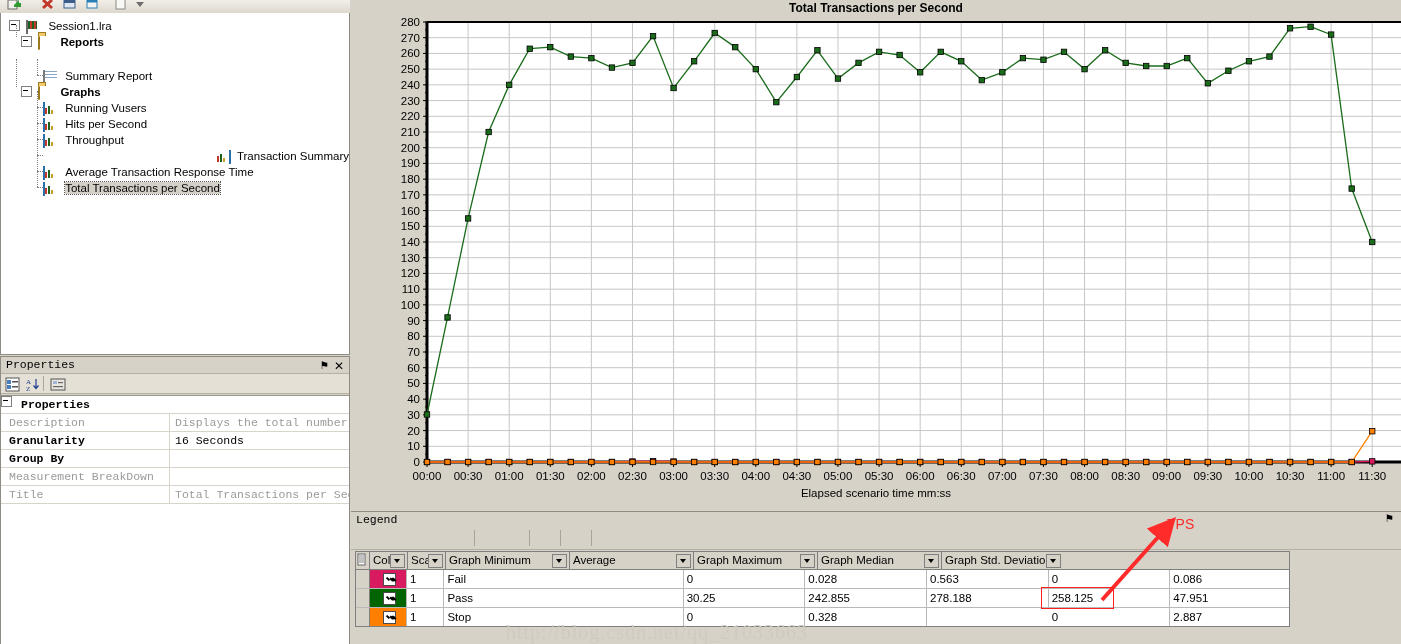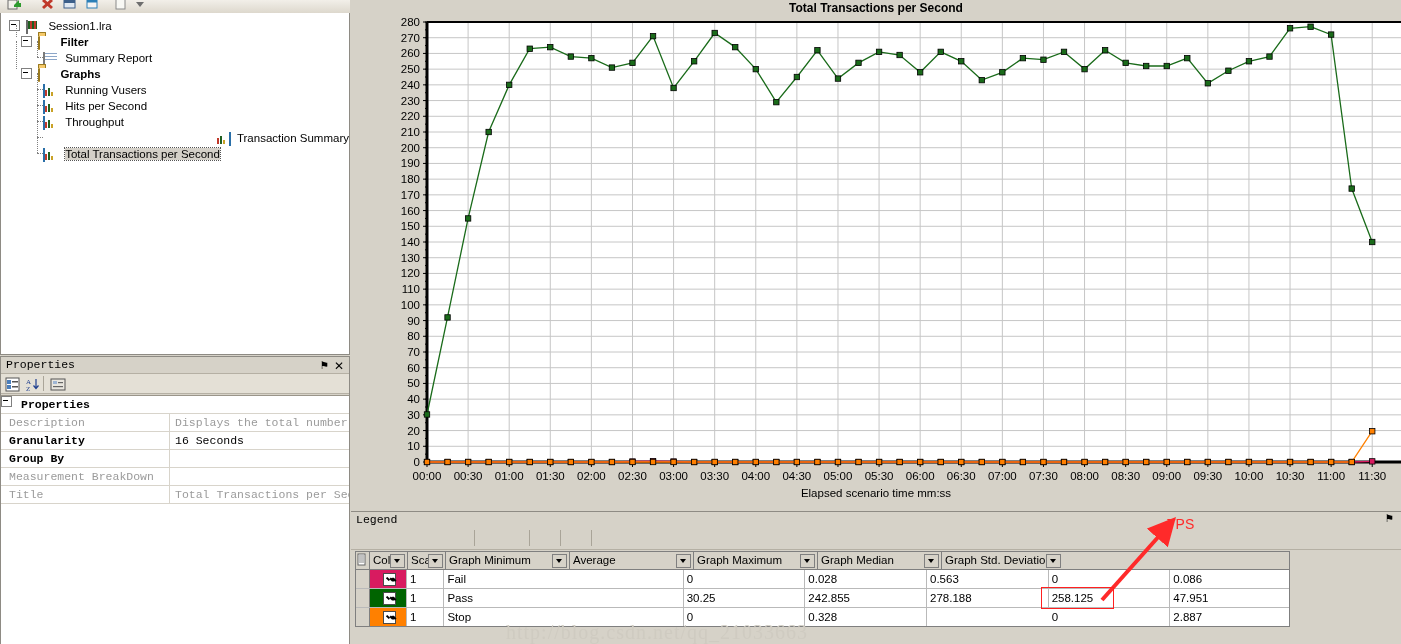--- a/index.html
+++ b/index.html
@@ -157,24 +157,24 @@
         <div class="tnode" style="padding-left:2px;">
           <span class="expander"></span>
           <span class="ico"><span class="ico-session"></span></span>
           <span class="lbl">Session1.lra</span>
         </div>
 
         <div class="tnode indent1" style="position:relative;">
           <span class="conn" style="left:9px;top:-8px;height:12px;"></span>
           <span class="expander"></span>
           <span class="ico"><span class="ico-folder"></span></span>
-          <span class="lbl bold">Filter</span>
-        </div>
-
-        <div class="tnode indent2" style="position:relative;">
+          <span class="lbl bold">Reports</span>
+        </div>
+
+        <div class="tnode indent2" style="position:relative;margin-top:18px;">
           <span class="conn" style="left:30px;top:-8px;height:16px;"></span>
           <span class="connh" style="left:30px;top:8px;width:6px;"></span>
           <span class="ico"><span class="ico-doc"></span></span>
           <span class="lbl">Summary Report</span>
         </div>
 
         <div class="tnode indent1" style="position:relative;">
           <span class="conn" style="left:9px;top:-24px;height:28px;"></span>
           <span class="expander"></span>
           <span class="ico"><span class="ico-folder"></span></span>
@@ -193,20 +193,25 @@
         </div>
         <div class="tnode indent2" style="position:relative;">
           <span class="conn" style="left:30px;top:-8px;height:16px;"></span><span class="connh" style="left:30px;top:8px;width:6px;"></span>
           <span class="ico"><span class="ico-graph"><i class="bar1"></i><i class="bar2"></i><i class="bar3"></i></span></span>
           <span class="lbl">Throughput</span>
         </div>
         <div class="tnode indent2" style="position:relative;text-align:right;">
           <span class="conn" style="left:30px;top:-8px;height:16px;"></span><span class="connh" style="left:30px;top:8px;width:6px;"></span>
           <span class="ico"><span class="ico-graph"><i class="bar1"></i><i class="bar2"></i><i class="bar3"></i></span></span>
           <span class="lbl">Transaction Summary</span>
+        </div>
+        <div class="tnode indent2" style="position:relative;">
+          <span class="conn" style="left:30px;top:-8px;height:16px;"></span><span class="connh" style="left:30px;top:8px;width:6px;"></span>
+          <span class="ico"><span class="ico-graph"><i class="bar1"></i><i class="bar2"></i><i class="bar3"></i></span></span>
+          <span class="lbl">Average Transaction Response Time</span>
         </div>
         <div class="tnode indent2" style="position:relative;">
           <span class="conn" style="left:30px;top:-8px;height:16px;"></span><span class="connh" style="left:30px;top:8px;width:6px;"></span>
           <span class="ico"><span class="ico-graph"><i class="bar1"></i><i class="bar2"></i><i class="bar3"></i></span></span>
           <span class="lbl selected">Total Transactions per Second</span>
         </div>
 
       </div>
     </div>
 

